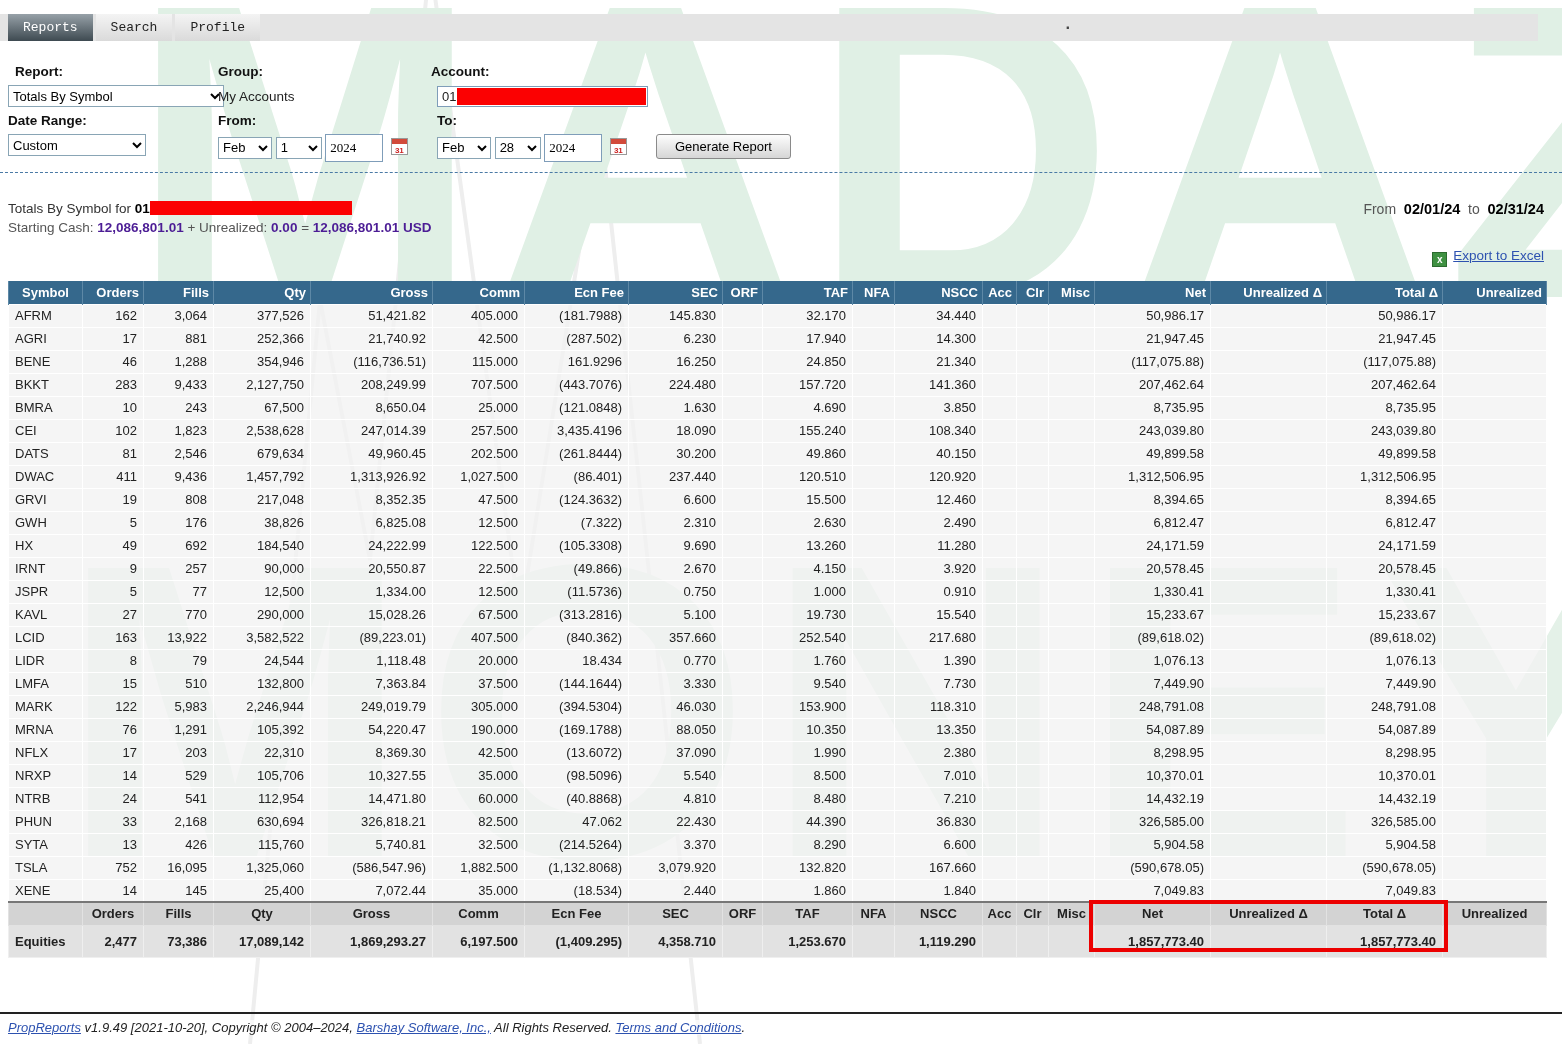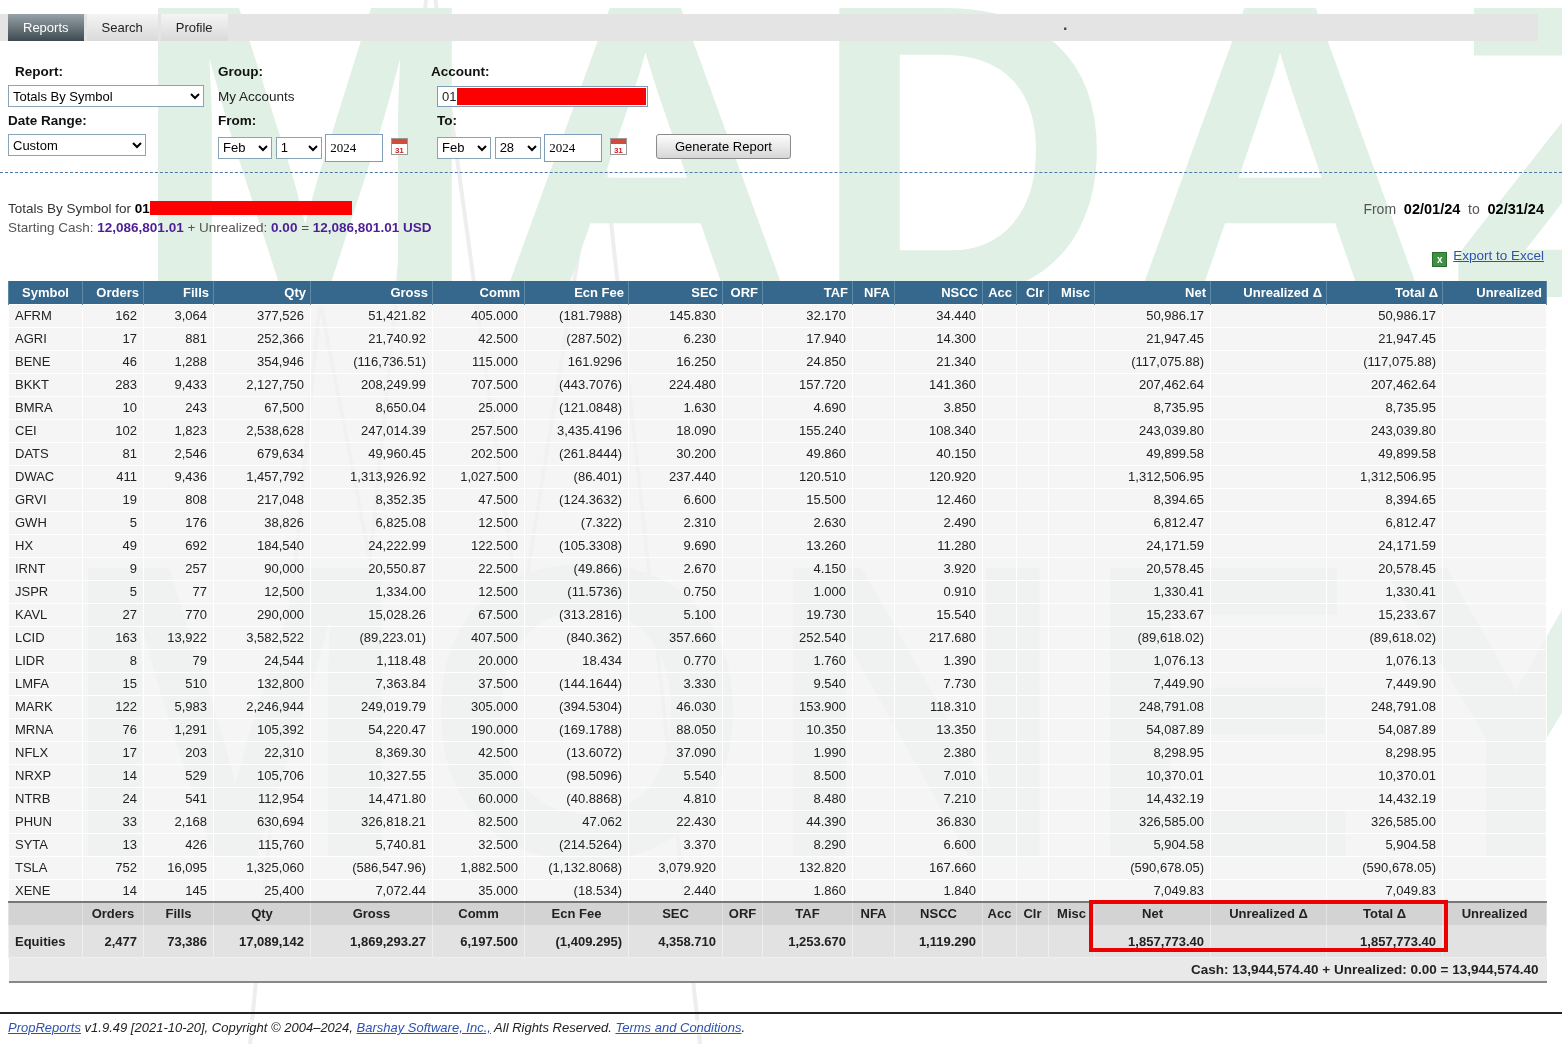--- a/index.html
+++ b/index.html
@@ -9,31 +9,31 @@
 
   
   .watermark { position:absolute; inset:0; overflow:hidden; z-index:0; font-weight:bold; }
   .wm1 { position:absolute; top:-90px; left:130px; font-size:420px; letter-spacing:14px; color:#e0f0e5; }
   .wm2 { position:absolute; top:470px; left:60px; font-size:420px; letter-spacing:14px; color:#e4f1e8; }
   .wmline { position:absolute; left:0; top:0; }
 
   .content { position:relative; z-index:1; }
 
   
-  .tabbar { position:absolute; left:0; top:14px; width:1538px; height:27px; background:#e4e4e4; padding-left:8px; }
+  .tabbar { position:absolute; left:0; top:14px; width:1538px; height:27px; background:#e4e4e4; padding-left:8px;font-family:Liberation Mono, monospace; }
   .tab { display:inline-block; height:27px; line-height:27px; padding:0 15px; margin-right:3px;
          background:linear-gradient(#f4f4f4,#dadada); color:#222; font-size:13px; cursor:pointer; }
   .tab.active { background:linear-gradient(#97a1a8,#3e4a51); color:#fff; }
   .tabdot { position:absolute; left:1063px; top:2px; font-weight:bold; color:#444; }
 
   
   .lbl { position:absolute; font-size:13.5px; font-weight:bold; color:#111; }
   .ctl { position:absolute; font-size:13px; }
   select { font-size:13px; height:22px; border:1px solid #89a5b5; background:#fff; }
-  .sel-report { width:196px; }
+  .sel-report { width:216px; }
   .sel-range  { width:138px; }
   .sel-month  { width:54px; }
   .sel-day    { width:46px; }
   .inp-year { width:58px; height:28px; border:1px solid #7f9db9; font-size:13px; padding:1px 4px;font-family:Liberation Serif, serif; }
   .cal { display:inline-block; width:17px; height:17px; border:1px solid #999; background:#fff;
          position:relative; vertical-align:-3px; margin-left:4px; cursor:pointer; }
   .cal::before { content:""; position:absolute; top:0; left:0; right:0; height:5px; background:#d24a3a; }
   .cal::after { content:"31"; position:absolute; bottom:-1px; left:0; right:0; text-align:center;
                 font-size:8px; color:#c22; font-weight:bold; }
   .btn { position:absolute; left:656px; top:134px; font-size:13px; padding:4px 18px;
@@ -792,23 +792,20 @@
             <td class="num"></td>
             <td class="num">1,119.290</td>
             <td class="num"></td>
             <td class="num"></td>
             <td class="num"></td>
             <td class="num">1,857,773.40</td>
             <td class="num"></td>
             <td class="num">1,857,773.40</td>
             <td class="num"></td>
           </tr>
-        <tr class="cashrow">
-          <td colspan="19">Cash: 13,944,574.40 + Unrealized: 0.00 = 13,944,574.40</td>
-        </tr>
       </tfoot>
     </table>
 
     <div class="red-box"></div>
 
     <div class="footline"></div>
     <div class="footer">
       <a>PropReports</a><span> v1.9.49 [2021-10-20], Copyright © 2004–2024, </span><a>Barshay Software, Inc.,</a><span> All Rights Reserved. </span><a>Terms and Conditions</a><span>.</span>
     </div>
 

